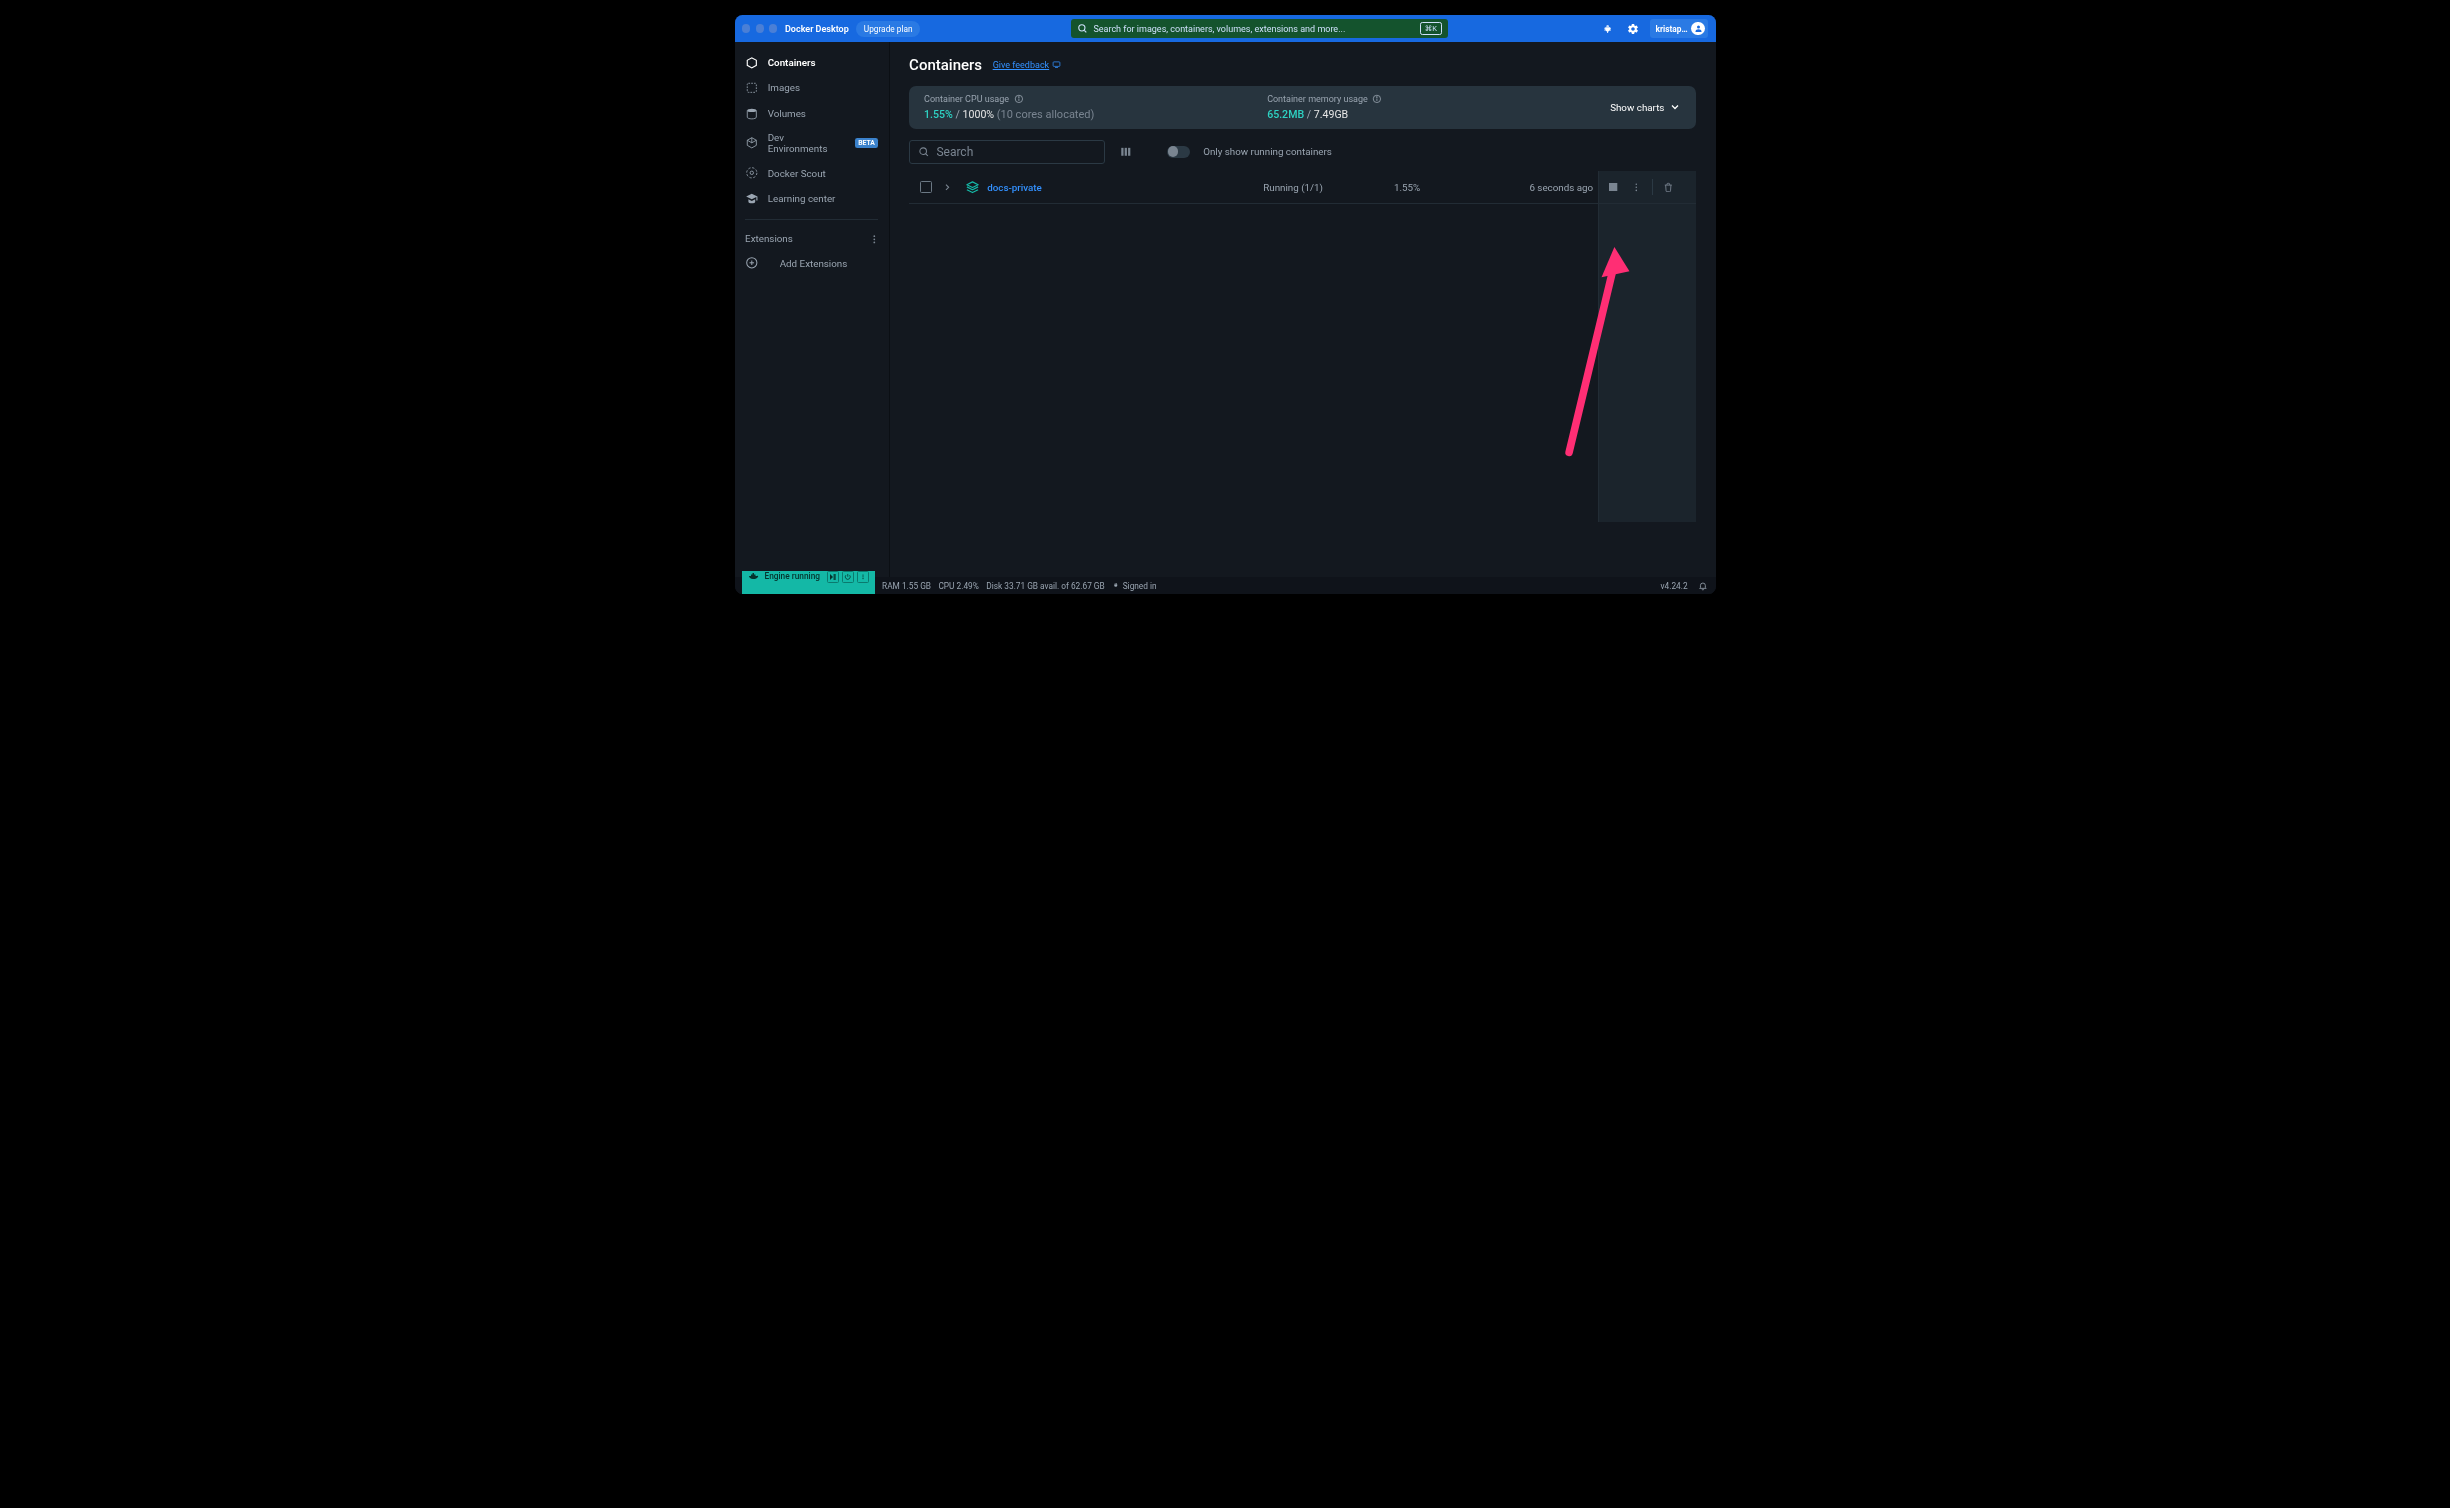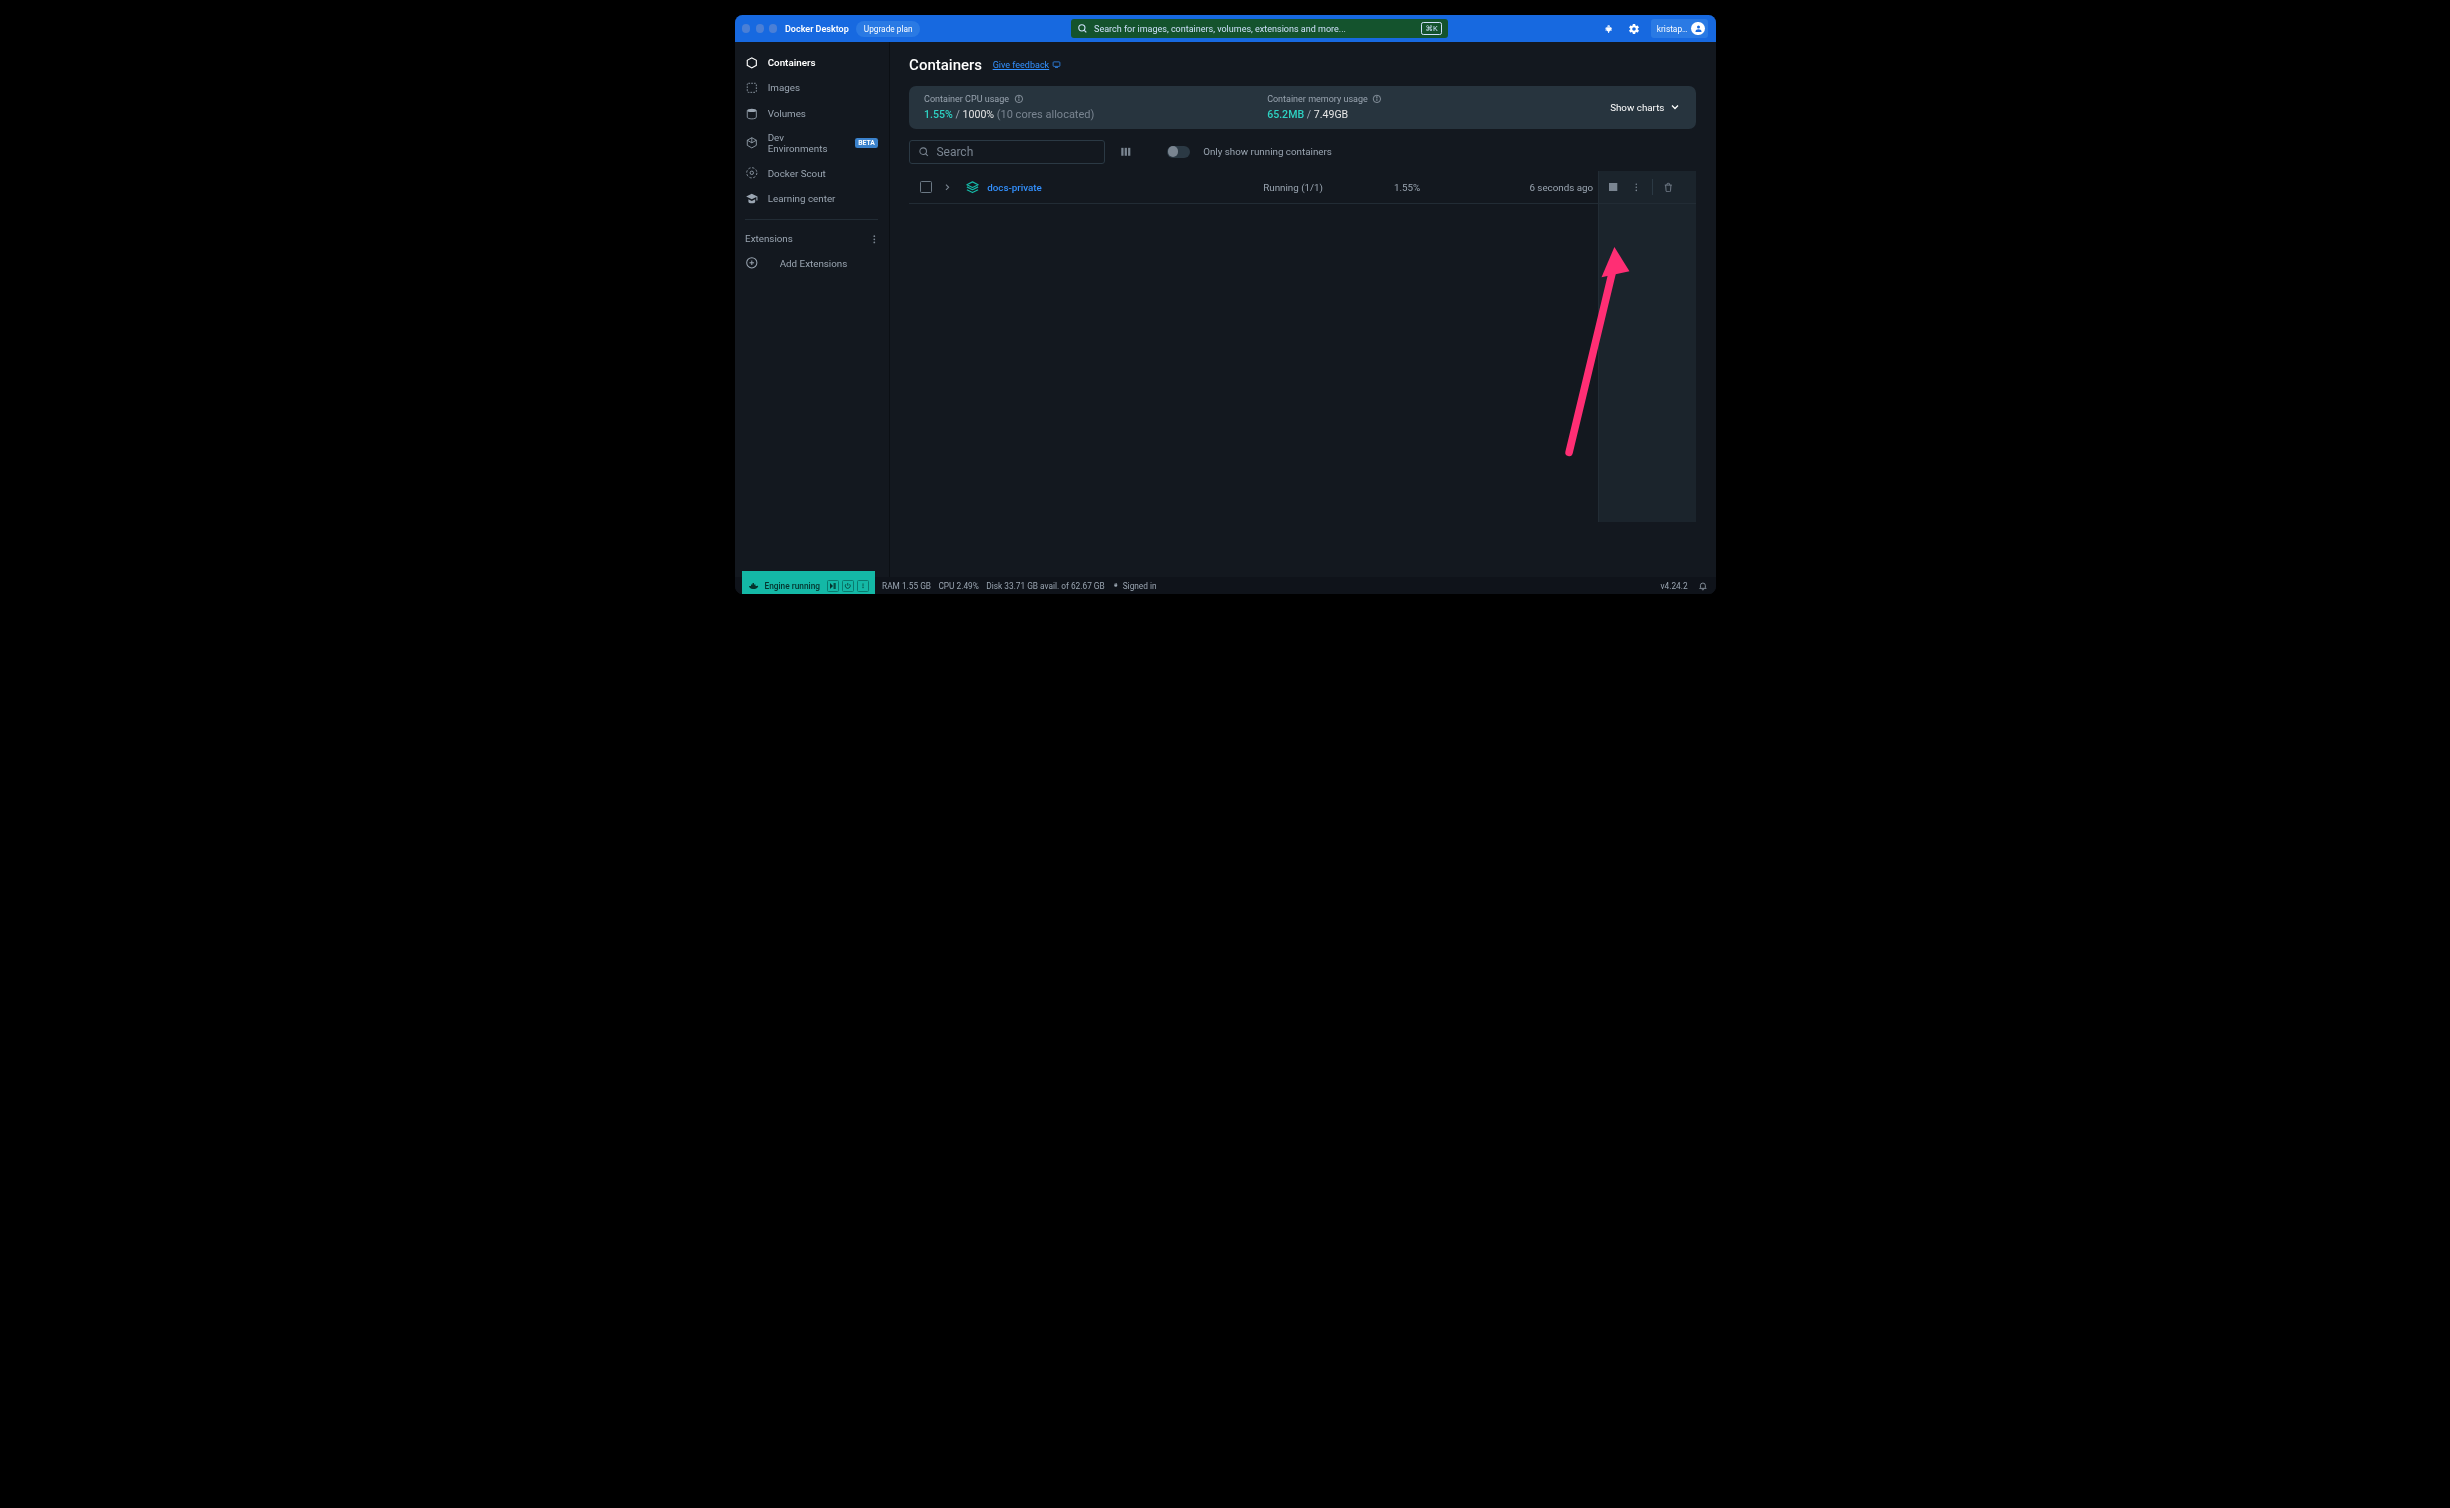--- a/index.html
+++ b/index.html
@@ -47,21 +47,21 @@
   .app-title { color:#fff; font-size:9px; font-weight:600; margin-right:7.5px;}
   .upgrade-pill { background:#2a7ae4; color:#fff; font-size:8.3px; padding:3px 7.5px; border-radius:9px; cursor:pointer;}
   .searchbar-wrap { flex:1; display:flex; justify-content:center;}
   .searchbar {
     width: 377px; height:19.6px; background:#14532d; border-radius:3px;
     display:flex; align-items:center; padding:0 6px; color:#cfe0fb; font-size:9px;
     justify-content:space-between;
   }
   .searchbar-left { display:flex; align-items:center; gap:6px; overflow:hidden; white-space:nowrap;}
   .kbd { border:0.8px solid #cfe0fb; border-radius:2.3px; font-size:7.5px; padding:0.8px 3.8px; color:#cfe0fb;}
-  .title-right { display:flex; align-items:center; gap:7.5px;}
+  .title-right { display:flex; align-items:center; gap:7.5px;font-weight:bold;}
   .icon-btn { width:18px; height:18px; display:flex; align-items:center; justify-content:center; color:#fff; cursor:pointer;}
   .account-pill { background:#2a7ae4; color:#fff; font-size:8.3px; padding:2.3px 3px 2.3px 6px; border-radius:3px; display:flex; align-items:center; gap:3.8px; cursor:pointer; max-width:60px;}
   .account-pill .avatar-circ{ width:13.6px;height:13.6px;border-radius:50%;background:#fff; display:flex;align-items:center;justify-content:center;color:#1769e0;}
   .account-name { overflow:hidden; text-overflow:ellipsis; white-space:nowrap; max-width:34px;}
 
   
   .body { flex:1; display:flex; min-height:0;}
   .sidebar {
     width: 155px; background: var(--bg-sidebar); border-right:0.8px solid #0b0f14;
     display:flex; flex-direction:column; padding-top:7.5px;
@@ -147,21 +147,21 @@
   .act-btn { width:19.6px;height:19.6px;display:flex;align-items:center;justify-content:center;color:var(--text-muted);cursor:pointer;border-radius:3px;}
 
   .table-footer { display:flex; justify-content:flex-end; padding:7.5px 19.6px 0 19.6px; color:var(--text-secondary); font-size:9px;}
 
   
   .statusbar {
     height:16.6px; background:#0f131a; display:flex; align-items:center; font-size:8.3px;
     color:var(--text-secondary); padding:0 7.5px; justify-content:space-between;
   }
   .status-left{display:flex;align-items:center;gap:7.5px;}
-  .engine-chip { background:var(--status-teal); color:#05332d; display:flex; align-items:center; gap:4.5px; height:29px; padding:0 6px; border-radius:0; font-weight:500;}
+  .engine-chip { background:var(--status-teal); color:#05332d; display:flex; gap:4.5px; height:29px; padding:0 6px; border-radius:0; font-weight:500;}
   .engine-chip svg{color:#05332d;}
   .engine-btns{display:flex;gap:2.3px;margin-left:3px;}
   .eng-btn{border:0.8px solid #0a7a6e;height:12px;min-width:12px;display:flex;align-items:center;justify-content:center;border-radius:1.5px;cursor:pointer;padding:0 1.5px;}
   .status-right{display:flex;align-items:center;gap:10.6px;}
 
   
   .arrow-annot{
     position:absolute;
     pointer-events:none;
     z-index:50;

